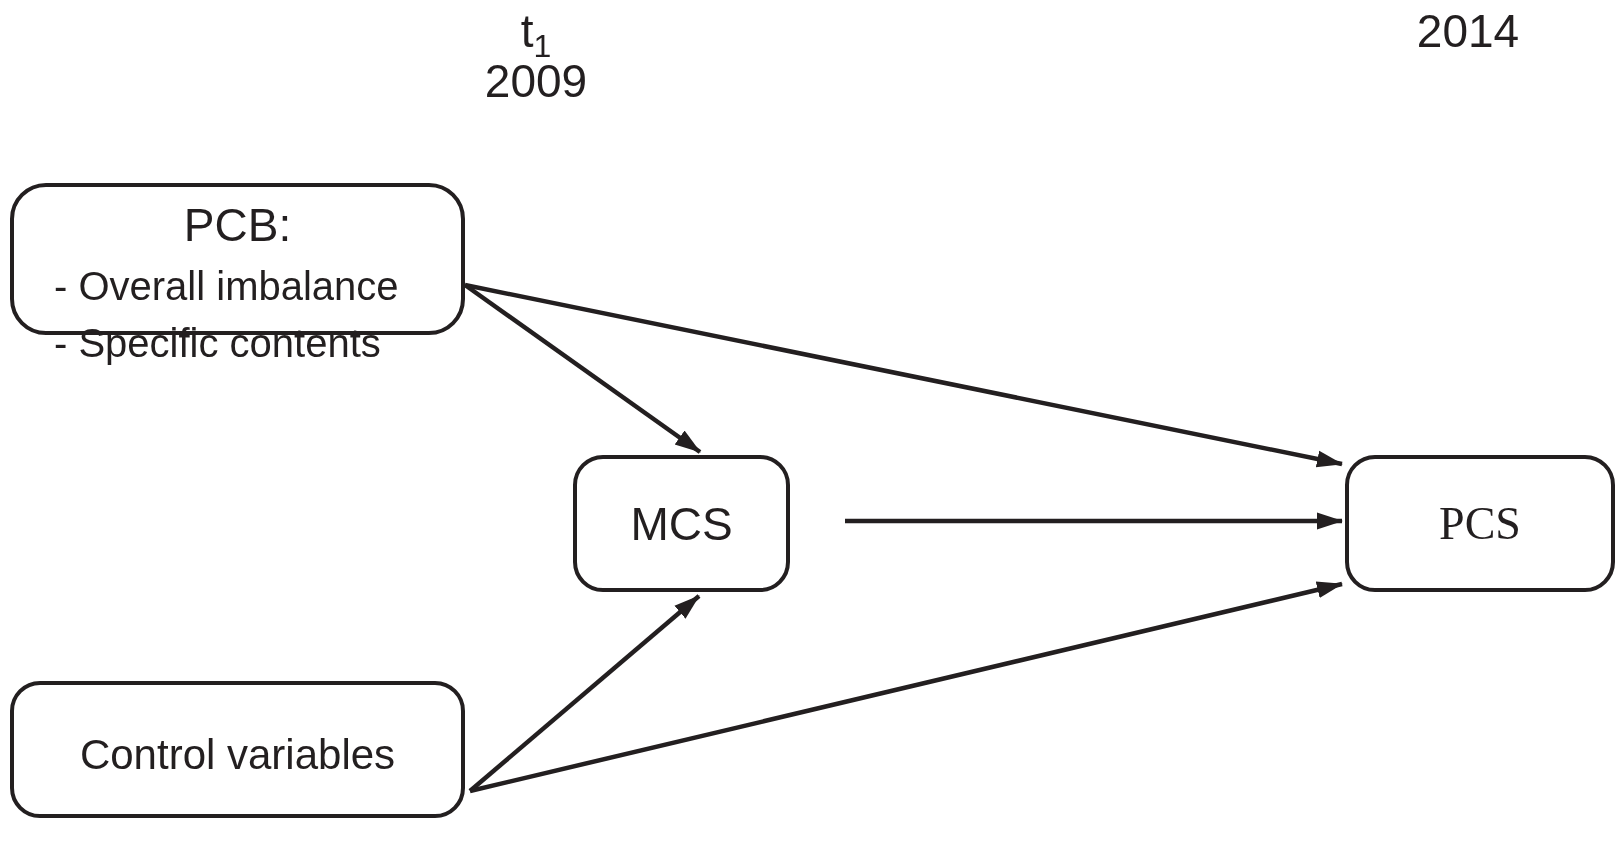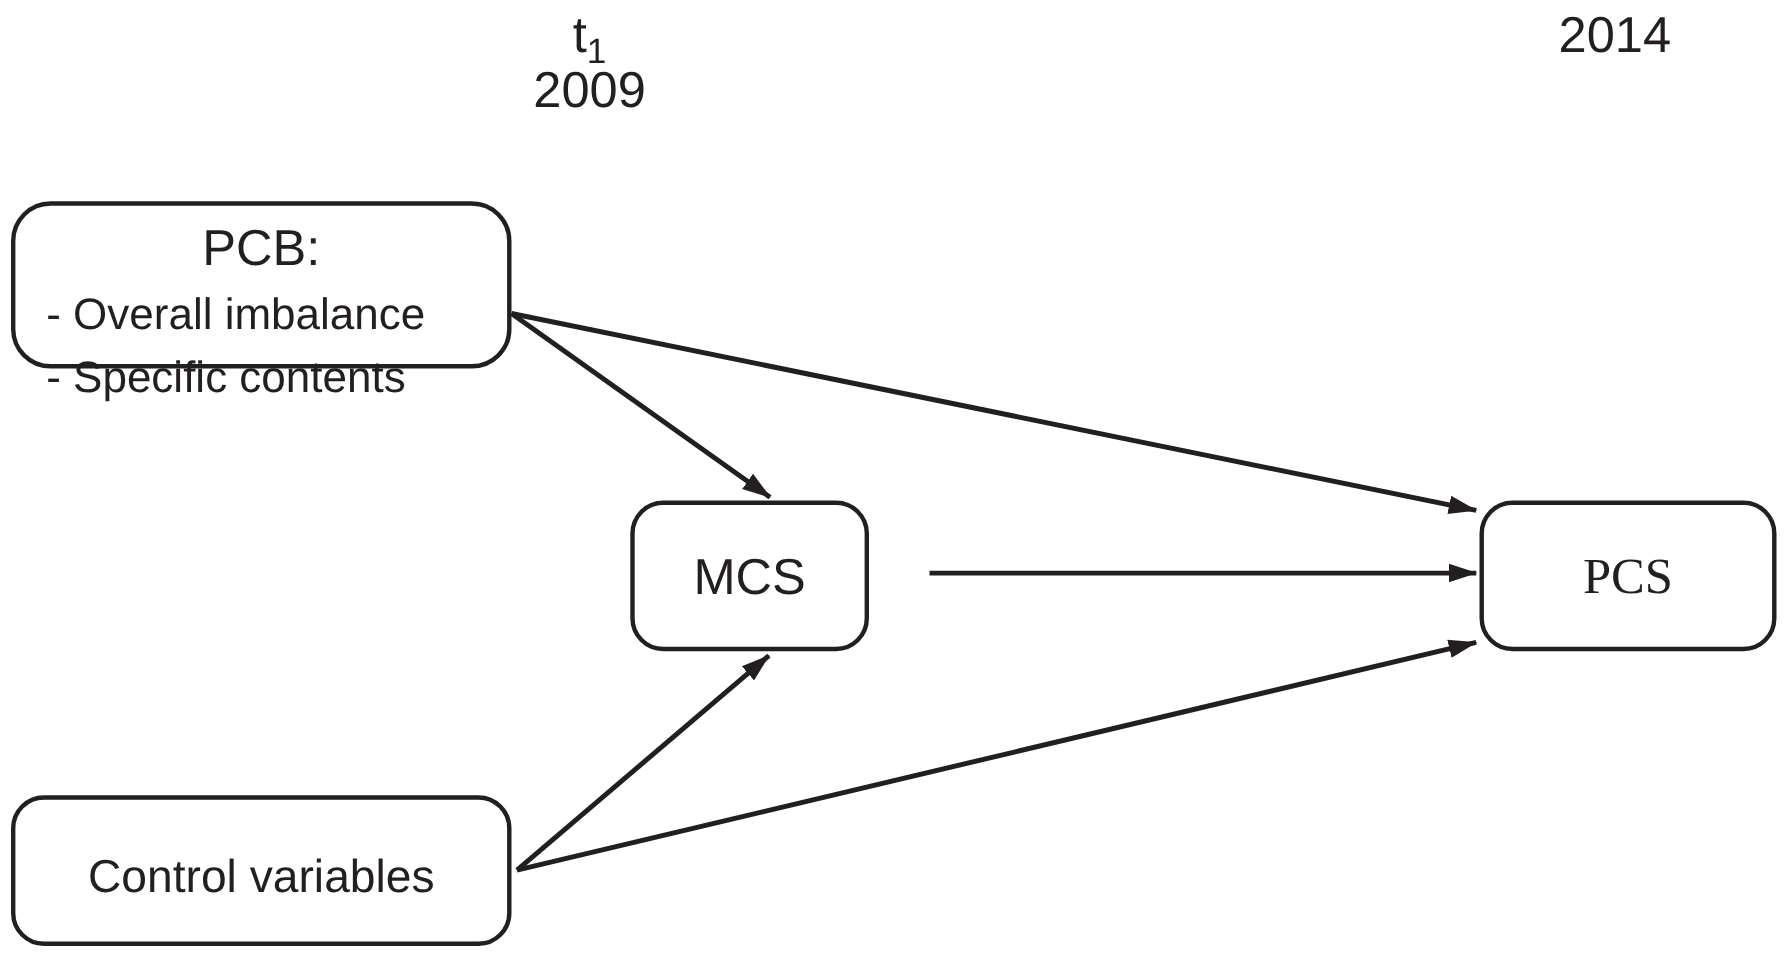--- a/index.html
+++ b/index.html
@@ -39,40 +39,40 @@
     padding-top: 12px;
   }
   .pcb-title {
     font-size: 46px;
     line-height: 52px;
     text-align: center;
   }
   .pcb-item {
     font-size: 40px;
     line-height: 44px;
-    padding-left: 28px;
+    padding-left: 40px;
     margin-top: 13px;
     white-space: nowrap;
   }
   .box-mcs {
     left: 573px;
     top: 455px;
     width: 217px;
     height: 137px;
   }
   .box-pcs {
     left: 1345px;
     top: 455px;
     width: 270px;
     height: 137px;
     font-family: Liberation Serif, serif;
   }
   .box-controls {
     left: 10px;
-    top: 723px;
+    top: 681px;
     width: 455px;
     height: 137px;
   }
   .center-label {
     display: flex;
     align-items: center;
     justify-content: center;
     font-size: 46px;
   }
   .box-controls {

